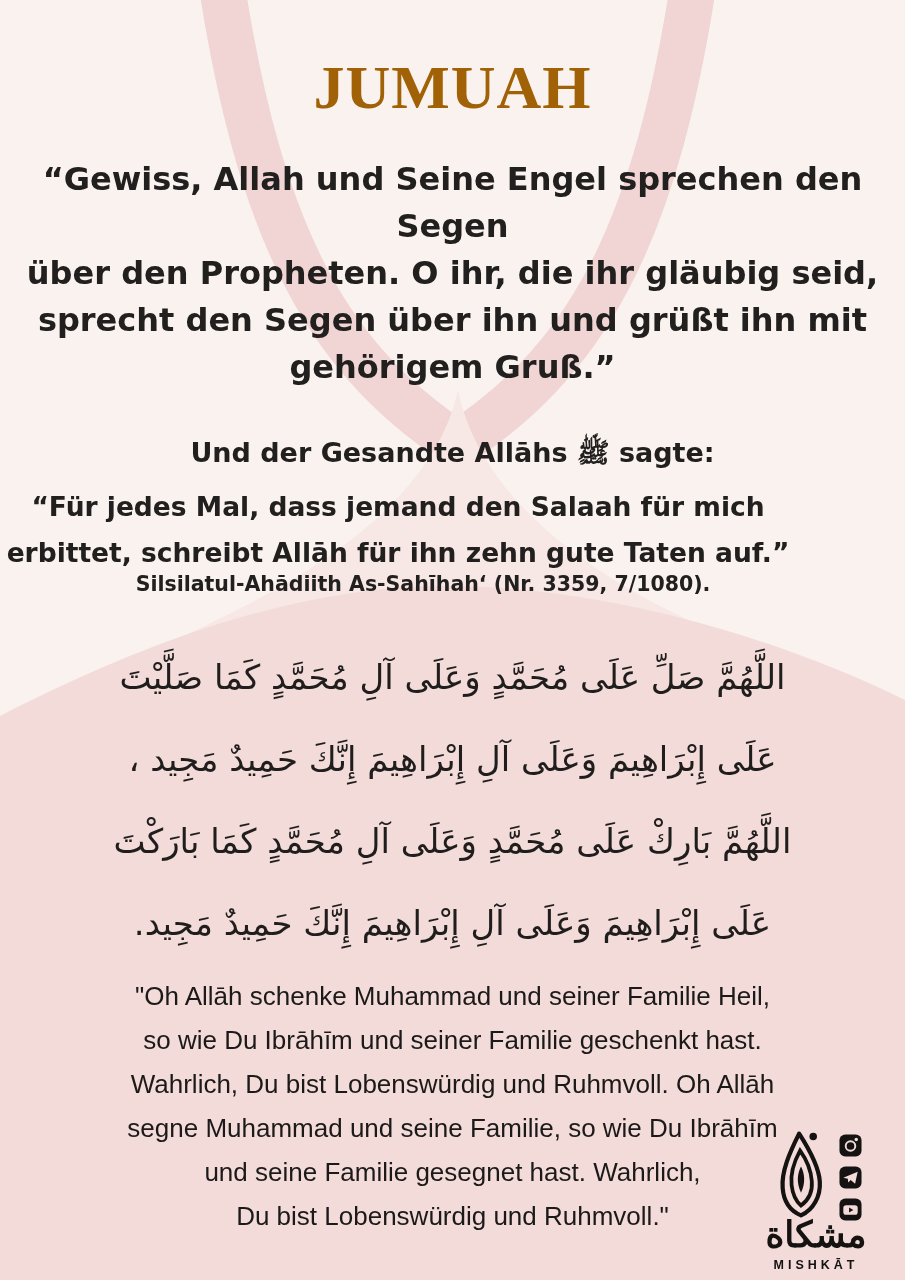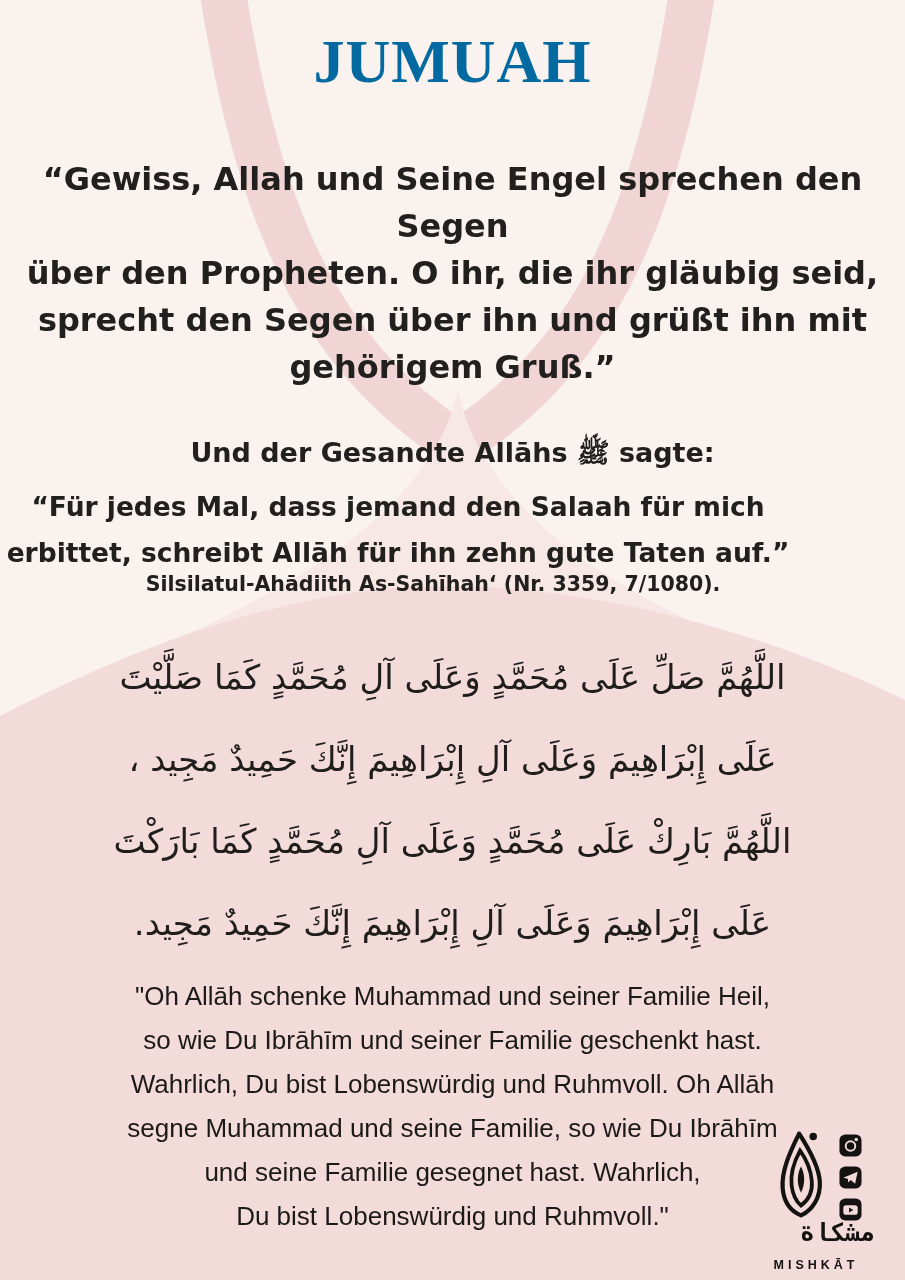--- a/index.html
+++ b/index.html
@@ -20,29 +20,29 @@
     position: absolute;
     left: 0; top: 0;
     width: 905px;
     height: 1280px;
     z-index: 1;
   }
   .pre { white-space: pre-line; }
 
   .title {
     position: absolute;
-    top: 26px;
+    top: 52px;
     left: 0;
     width: 905px;
     text-align: center;
     font-family: "Liberation Serif", serif;
     font-weight: bold;
     font-size: 62px;
     letter-spacing: 1px;
-    color: #0369a1;
+    color: #a16207;
   }
 
   .quran-quote {
     position: absolute;
     top: 156px;
     left: 0;
     width: 905px;
     text-align: center;
     font-family: "DejaVu Sans", sans-serif;
     font-weight: bold;
@@ -78,21 +78,21 @@
     width: 796px;
     text-align: center;
     font-weight: bold;
     font-size: 26.5px;
     line-height: 46px;
     color: #21201f;
   }
   .hadith-source {
     position: absolute;
     top: 572px;
-    left: 16px;
+    left: 6px;
     width: 834px;
     text-align: center;
     font-weight: bold;
     font-size: 20.5px;
     color: #21201f;
   }
 
   .arabic-dua {
     position: absolute;
     top: 636px;
@@ -133,27 +133,26 @@
     gap: 7px;
   }
   .social-col {
     display: flex;
     flex-direction: column;
     gap: 9px;
     padding-top: 6px;
   }
   .social-icon { width: 23px; height: 23px; }
   .logo-arabic {
-    font-family: Liberation Mono, monospace;
-    font-weight: bold;
-    font-size: 25px;
+    font-family: Liberation Sans, sans-serif;
+    font-weight: bold;
+    font-size: 36px;
     line-height: 30px;
     margin-top: -2px;
     color: #141312;
-    text-align: right;
   }
   .logo-name {
     font-family: "Liberation Sans", sans-serif;
     font-weight: bold;
     font-size: 12.5px;
     letter-spacing: 4px;
     margin-top: 8px;
     color: #141312;
   }
 </style>

